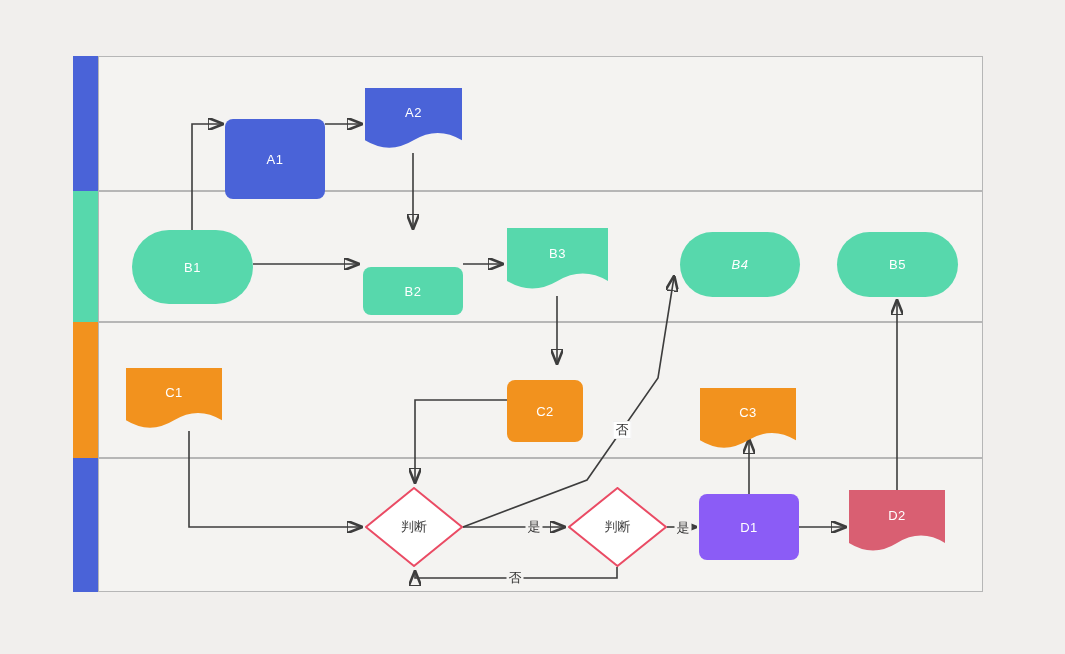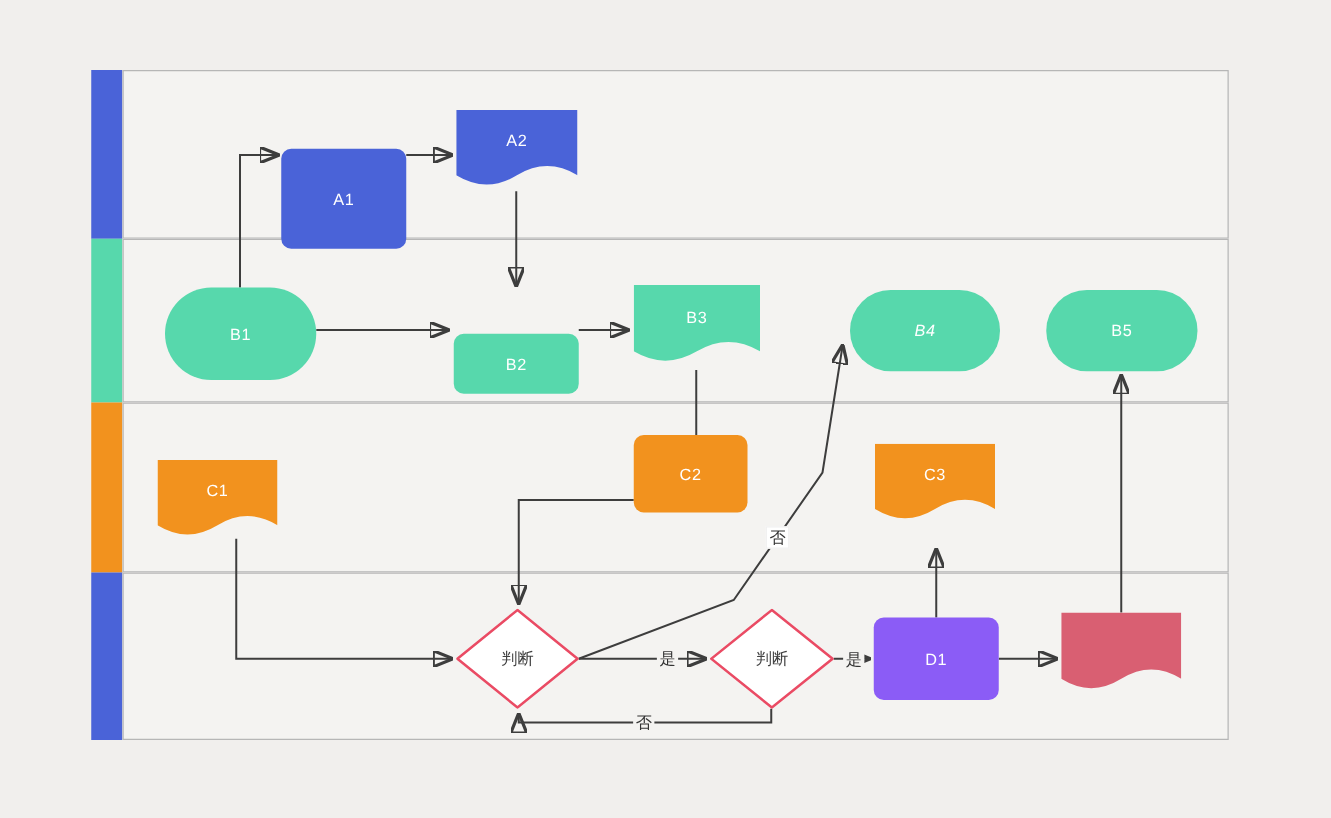--- a/index.html
+++ b/index.html
@@ -117,24 +117,24 @@
   <div class="node pill fill-teal" style="left:837px;top:232px;width:121px;height:65px;">
     <span>B5</span>
   </div>
 
   <div class="node doc" style="left:126px;top:368px;width:96px;height:67px;">
     <svg viewBox="0 0 100 100" preserveAspectRatio="none">
       <path class="p-orange" d="M0,0 H100 V78 Q75,56 50,78 Q25,100 0,78 Z"></path>
     </svg>
     <span>C1</span>
   </div>
-  <div class="node rect fill-orange" style="left:507px;top:348px;width:91px;height:62px;">
+  <div class="node rect fill-orange" style="left:507px;top:380px;width:76px;height:62px;">
     <span>C2</span>
   </div>
-  <div class="node doc" style="left:700px;top:355px;width:96px;height:67px;">
+  <div class="node doc" style="left:700px;top:388px;width:96px;height:67px;">
     <svg viewBox="0 0 100 100" preserveAspectRatio="none">
       <path class="p-orange" d="M0,0 H100 V78 Q75,56 50,78 Q25,100 0,78 Z"></path>
     </svg>
     <span>C3</span>
   </div>
 
   <div class="node diamond" style="left:365px;top:487px;width:98px;height:80px;">
     <svg viewBox="0 0 100 80" preserveAspectRatio="none">
       <polygon points="50,1 99,40 50,79 1,40" fill="#ffffff" stroke="#ea4b64" stroke-width="2"></polygon>
     </svg>
@@ -146,20 +146,21 @@
     </svg>
     <span>判断</span>
   </div>
   <div class="node rect fill-rose" style="left:699px;top:494px;width:100px;height:66px;">
     <span>D1</span>
   </div>
   <div class="node doc" style="left:849px;top:490px;width:96px;height:68px;">
     <svg viewBox="0 0 100 100" preserveAspectRatio="none">
       <path class="p-rose" d="M0,0 H100 V78 Q75,56 50,78 Q25,100 0,78 Z"></path>
     </svg>
+    <span>D2</span>
   </div>
 
   <div class="elabel" style="left:534px;top:527px;">是</div>
   <div class="elabel" style="left:683px;top:528px;">是</div>
   <div class="elabel on-white" style="left:622px;top:430px;">否</div>
   <div class="elabel" style="left:515px;top:578px;">否</div>
 
 </div>
 
 </body></html>

